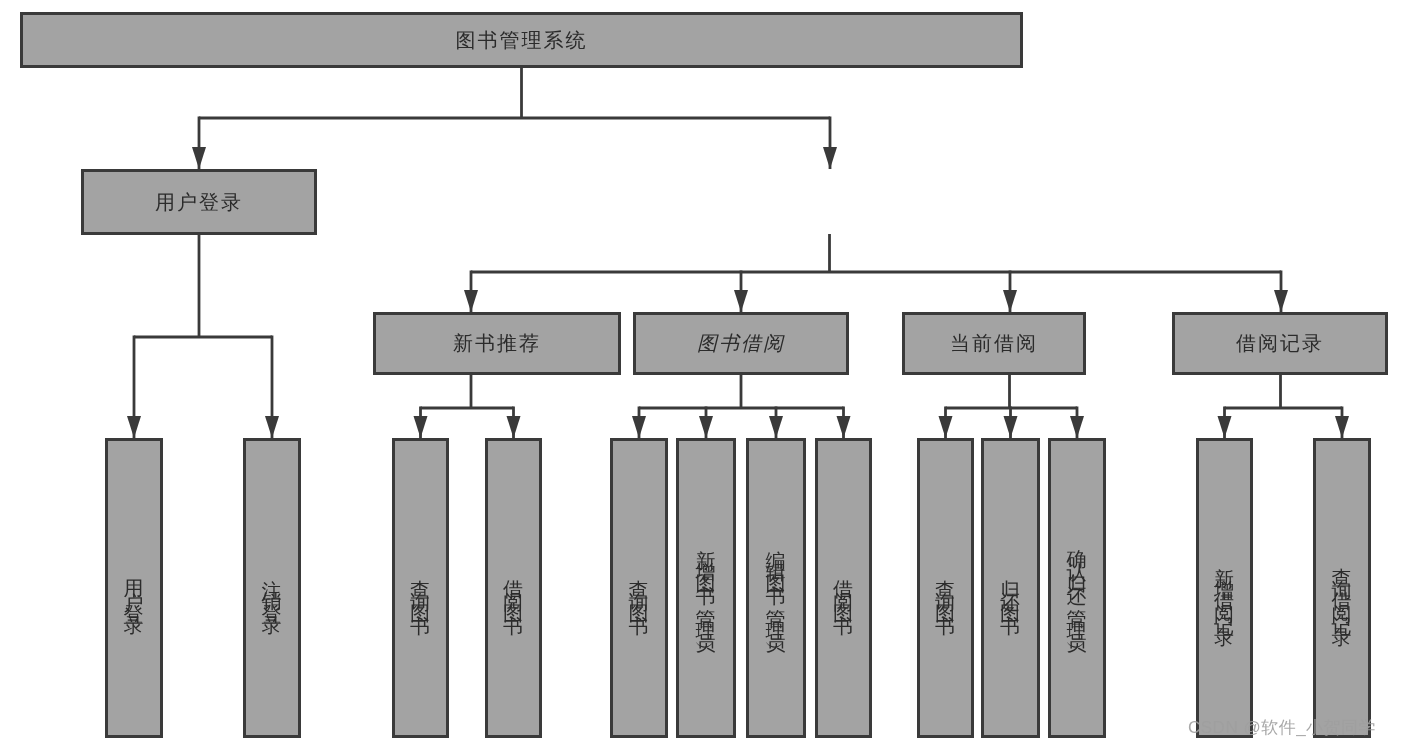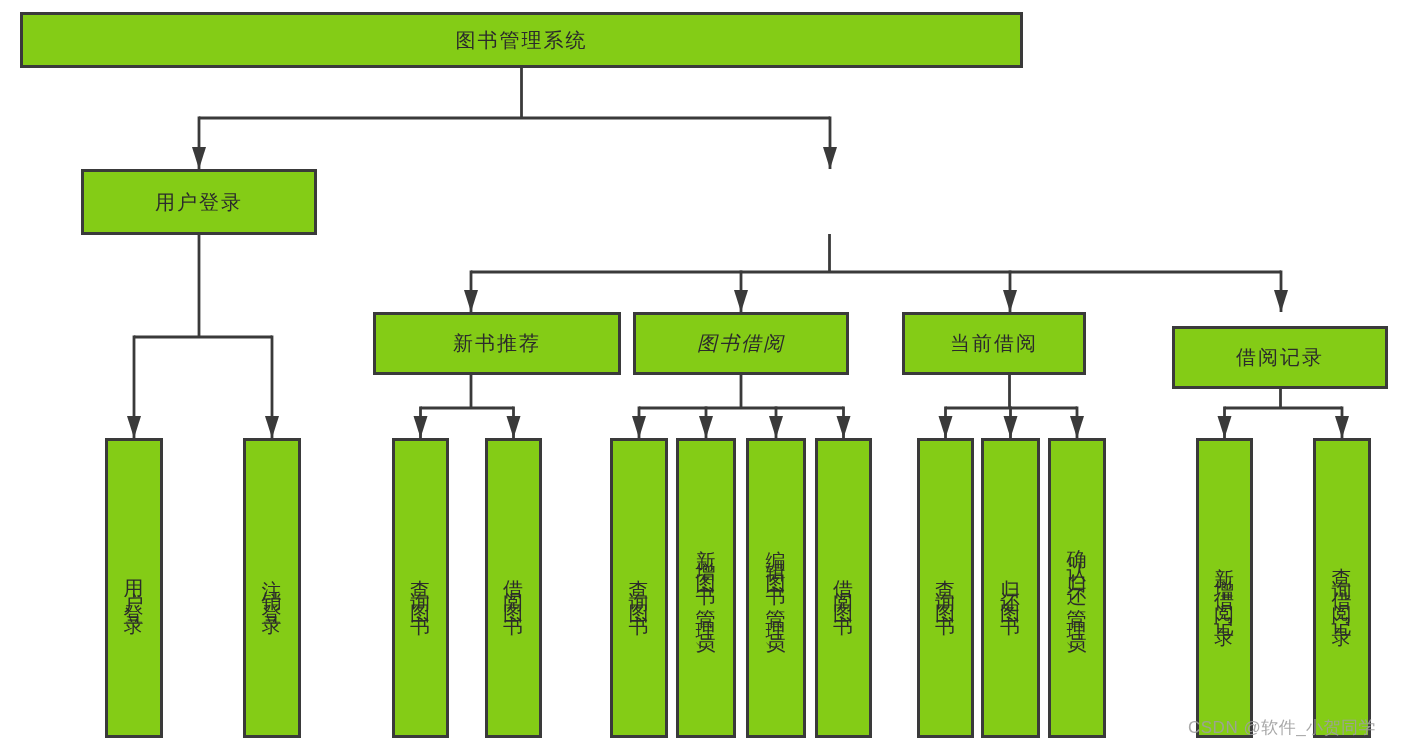--- a/index.html
+++ b/index.html
@@ -19,21 +19,21 @@
     position: absolute;
     left: 0;
     top: 0;
     z-index: 1;
     pointer-events: none;
   }
   .node {
     position: absolute;
     box-sizing: border-box;
     border: 3px solid #3a3a3a;
-    background: #84cc16;
+    background: #a3a3a3;
     display: flex;
     align-items: center;
     justify-content: center;
     z-index: 2;
     color: #2b2b2b;
   }
   .hnode {
     font-size: 20px;
     letter-spacing: 2px;
   }
@@ -121,21 +121,21 @@
 
   <div class="node hnode" style="left:363px; top:312px; width:248px; height:63px;margin-left:10px;">
     <span>新书推荐</span>
   </div>
   <div class="node hnode" style="left:633px; top:312px; width:216px; height:63px;font-style:italic;">
     <span>图书借阅</span>
   </div>
   <div class="node hnode" style="left:902px; top:312px; width:184px; height:63px;">
     <span>当前借阅</span>
   </div>
-  <div class="node hnode" style="left:1172px; top:312px; width:216px; height:63px;margin-top:14px;">
+  <div class="node hnode" style="left:1172px; top:312px; width:216px; height:63px;">
     <span>借阅记录</span>
   </div>
 
   <div class="node vnode" style="left:105px; top:438px; width:58px; height:300px;">
     <span>用户登录</span>
   </div>
   <div class="node vnode" style="left:243px; top:438px; width:58px; height:300px;">
     <span>注销登录</span>
   </div>
   <div class="node vnode" style="left:392px; top:438px; width:57px; height:300px;">

